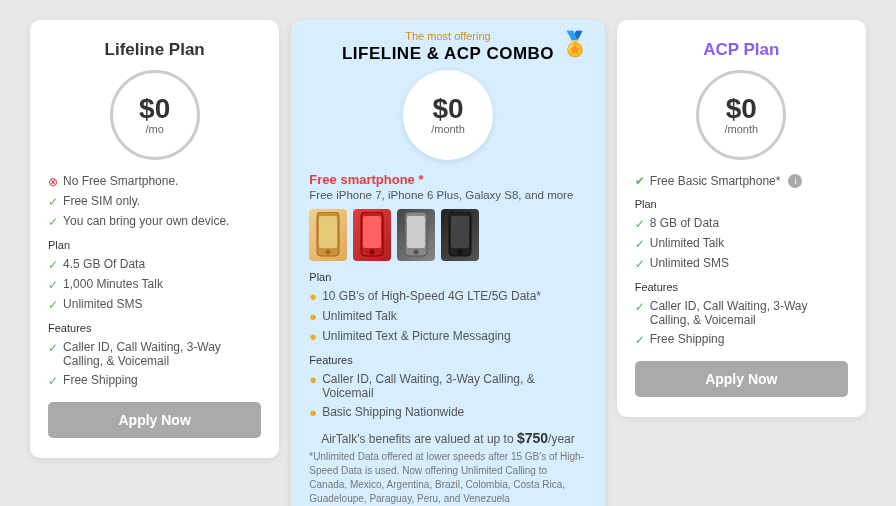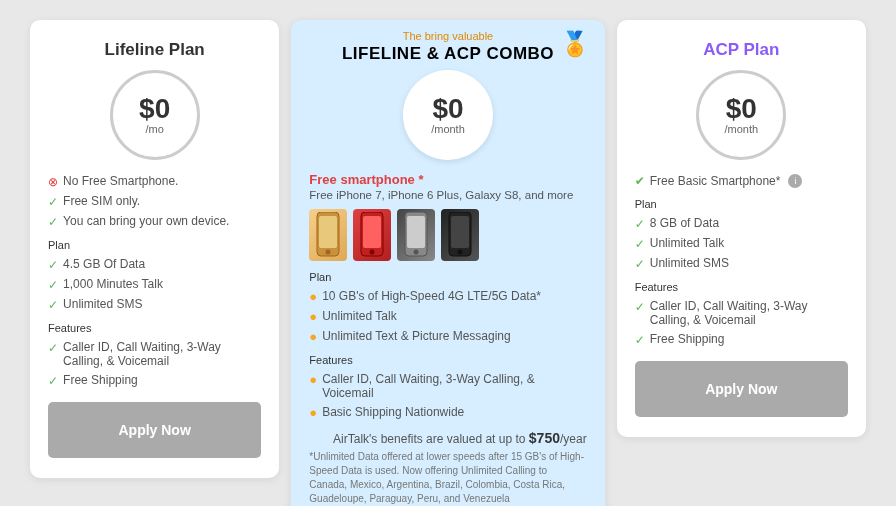--- a/index.html
+++ b/index.html
@@ -84,21 +84,21 @@
     }
     .section-title {
       font-size: 11px;
       font-weight: 400;
       color: #333;
       margin: 8px 0 6px;
     }
     .apply-btn {
       display: block;
       width: 100%;
-      padding: 20px;
+      padding: 10px;
       background: #aaa;
       color: #fff;
       border: none;
       border-radius: 5px;
       font-size: 14px;
       font-weight: 600;
       cursor: pointer;
       text-align: center;
       margin-top: 14px;
     }
@@ -180,21 +180,21 @@
     .phone-img.red { background: linear-gradient(135deg, #e04040, #b02020); }
     .phone-img.black-silver { background: linear-gradient(135deg, #444, #888); }
     .phone-img.dark { background: linear-gradient(135deg, #222, #555); }
 
     .combo-feature-list li .orange-check {
       color: #f5a623;
       font-size: 13px;
       flex-shrink: 0;
     }
     .value-text {
-      text-align: right;
+      text-align: center;
       font-size: 12px;
       color: #555;
       margin: 8px 0 4px;
     }
     .value-text strong {
       color: #333;
       font-size: 14px;
     }
     .disclaimer {
       font-size: 10px;
@@ -284,21 +284,21 @@
           <span class="check">✓</span>
           <span>Free Shipping</span>
         </li>
     </ul>
     <button class="apply-btn">Apply Now</button>
   </div>
 
   <div class="combo-card">
     <div class="medal-icon">🏅</div>
     <div class="combo-header">
-      <div class="most-valuable">The bring valuable</div>
+      <div class="most-valuable">The most offering</div>
       <div class="combo-title">LIFELINE &amp; ACP COMBO</div>
     </div>
     <div class="combo-price-circle">
       <div class="price-amount">$0</div>
       <div class="price-period">/month</div>
     </div>
     <div class="free-smartphone-label">
       <span>Free smartphone</span><span style="color:#e04040"> *</span>
     </div>
     <div class="phone-desc">Free iPhone 7, iPhone 6 Plus, Galaxy S8, and more</div>

